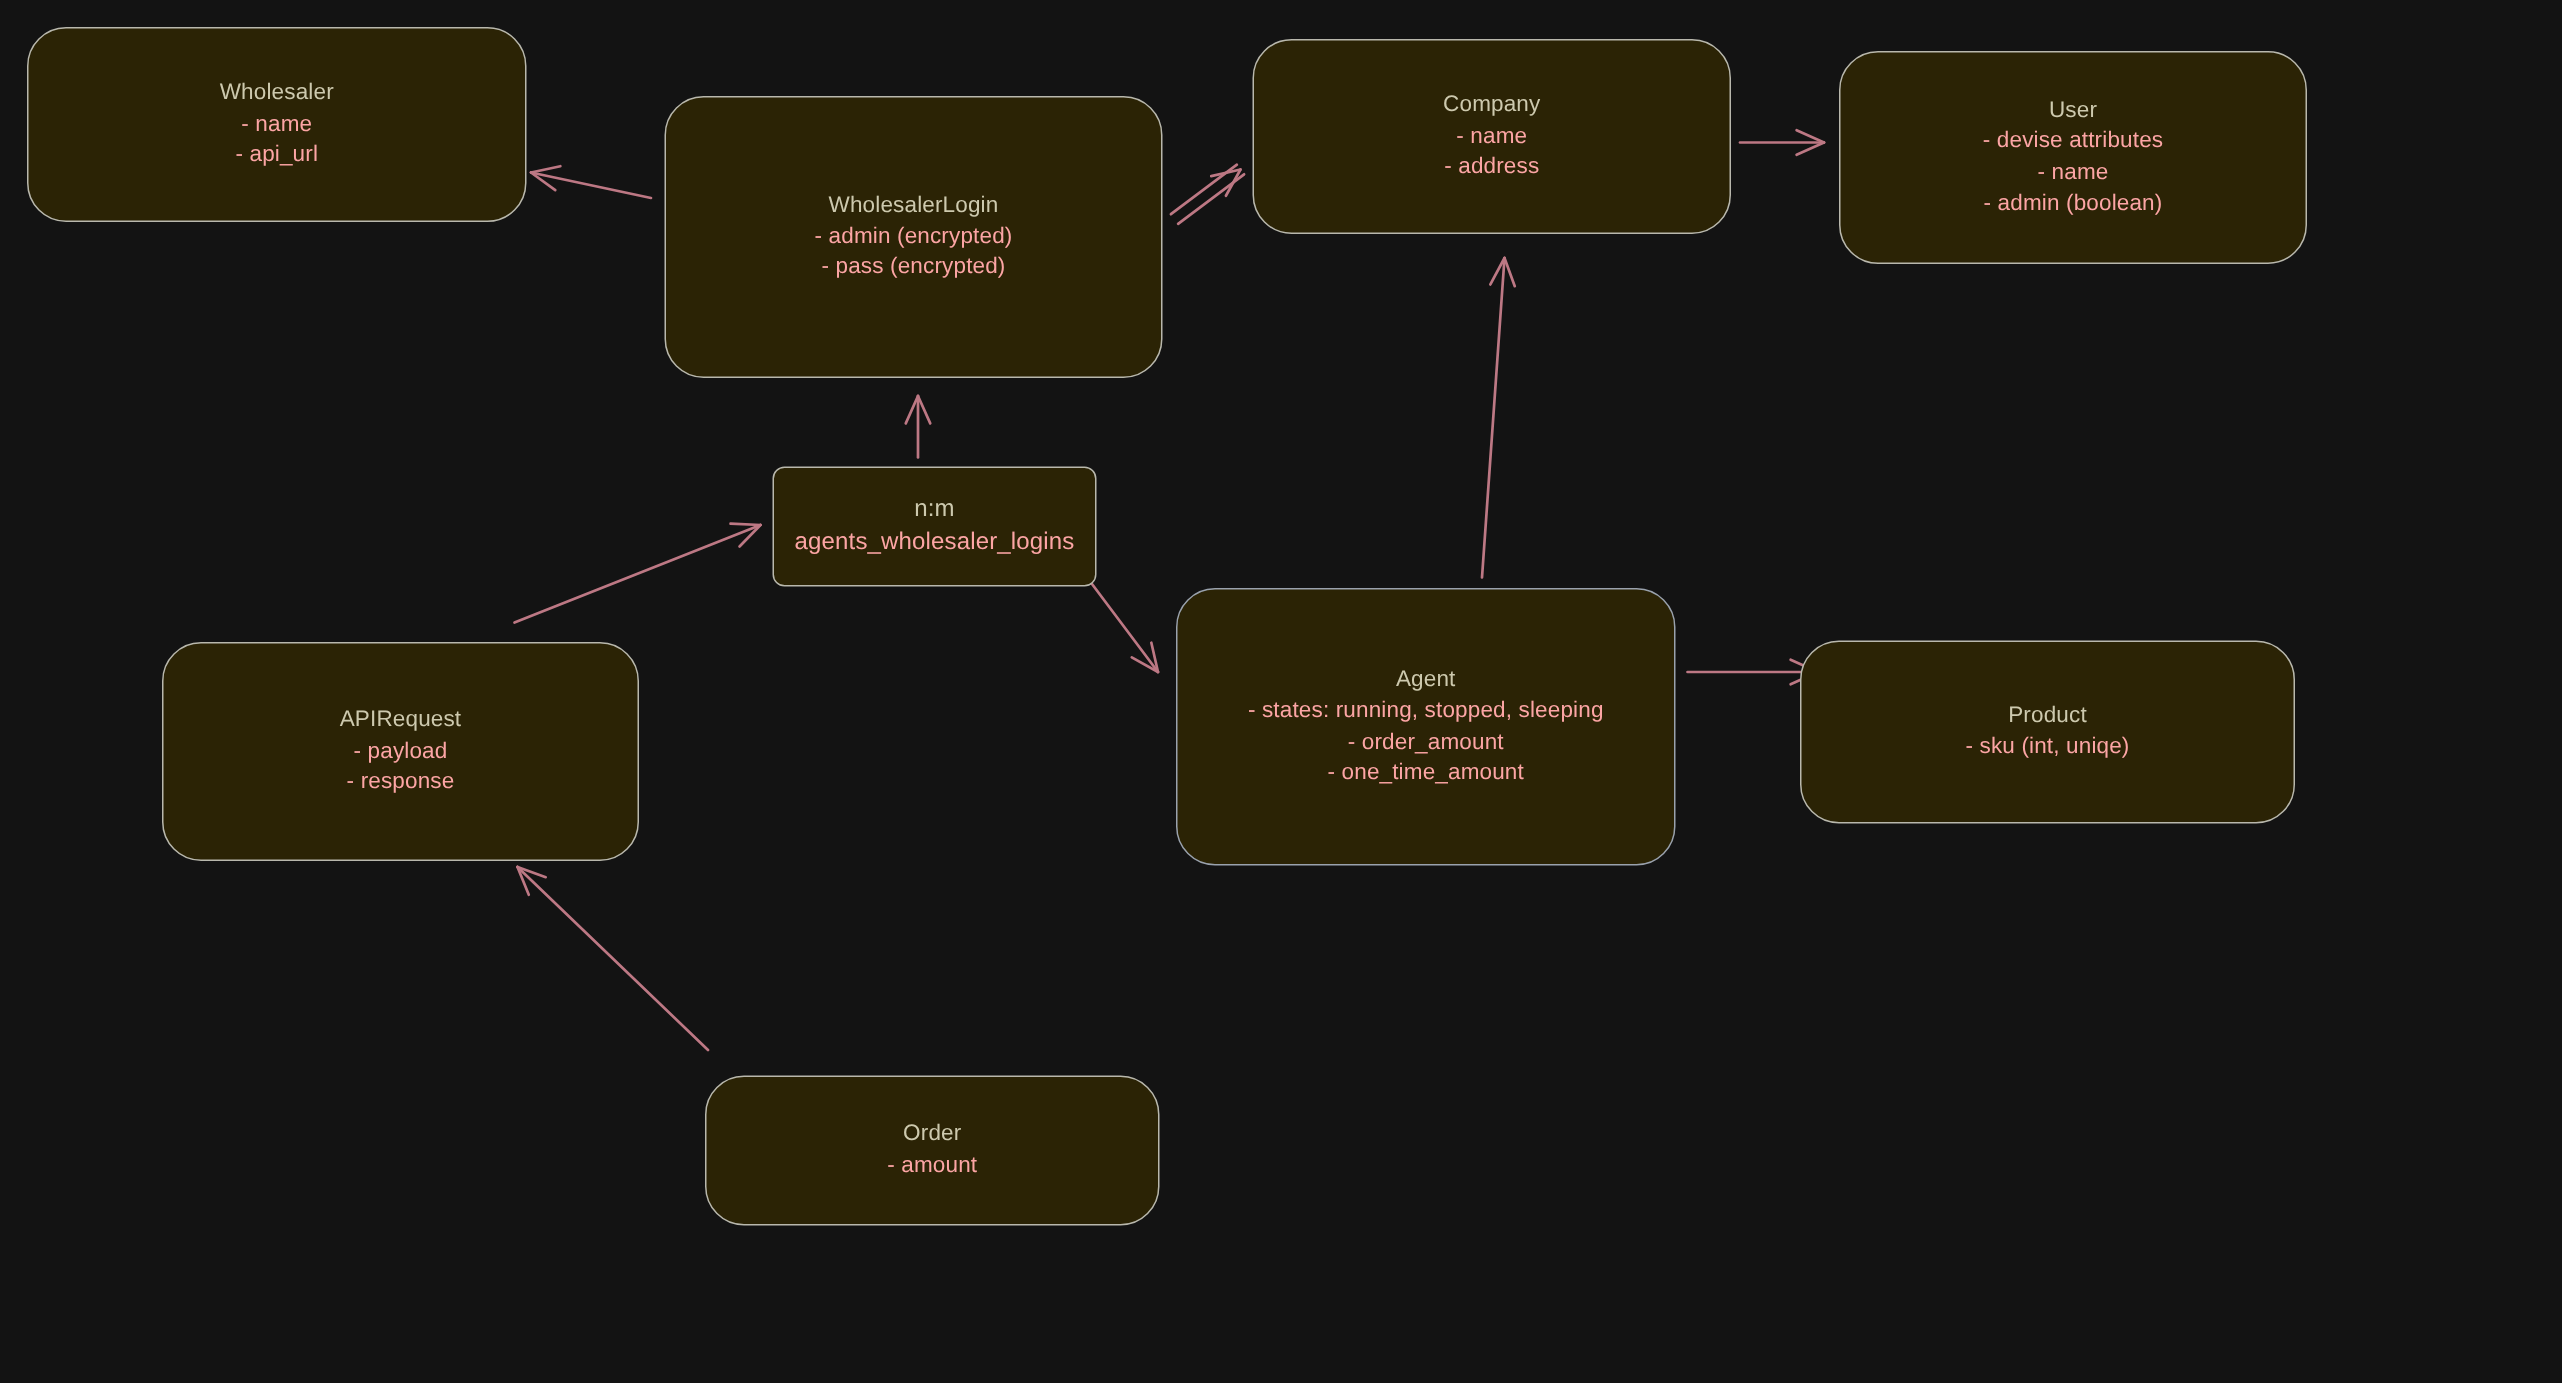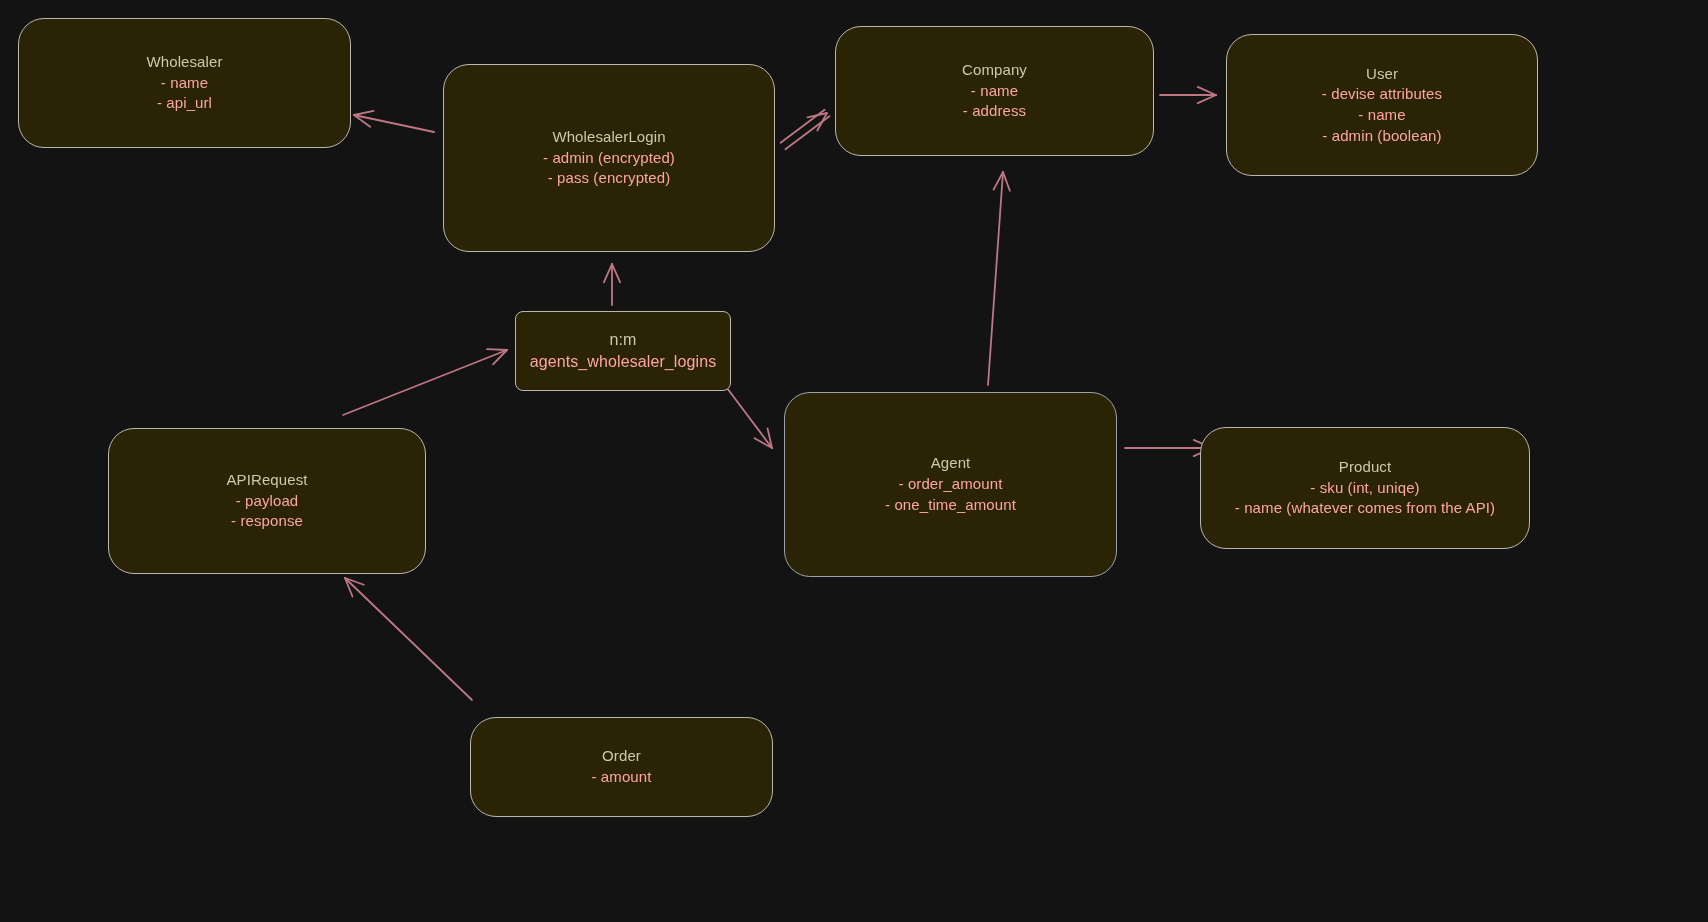--- a/index.html
+++ b/index.html
@@ -138,27 +138,27 @@
         <div class="title">n:m</div>
         <div class="attr">agents_wholesaler_logins</div>
       </div>
       <div class="node" style="left: 108px; top: 428px; width: 318px; height: 146px; background: rgb(43, 35, 5); border-color: rgb(185, 184, 173);">
         <div class="title">APIRequest</div>
         <div class="attr">- payload</div>
         <div class="attr">- response</div>
       </div>
       <div class="node selected" style="left: 784px; top: 392px; width: 333px; height: 185px; background: rgb(43, 35, 5); border-color: rgb(154, 162, 173);">
         <div class="title">Agent</div>
+        <div class="attr">- states: running, stopped, sleeping</div>
         <div class="attr">- order_amount</div>
         <div class="attr">- one_time_amount</div>
       </div>
       <div class="node" style="left: 1200px; top: 427px; width: 330px; height: 122px; background: rgb(43, 35, 5); border-color: rgb(185, 184, 173);">
         <div class="title">Product</div>
         <div class="attr">- sku (int, uniqe)</div>
-        <div class="attr">- name (whatever comes from the API)</div>
       </div>
       <div class="node" style="left: 470px; top: 717px; width: 303px; height: 100px; background: rgb(43, 35, 5); border-color: rgb(185, 184, 173);">
         <div class="title">Order</div>
         <div class="attr">- amount</div>
       </div>
     </div>
 
 </div>
 
 </body></html>

